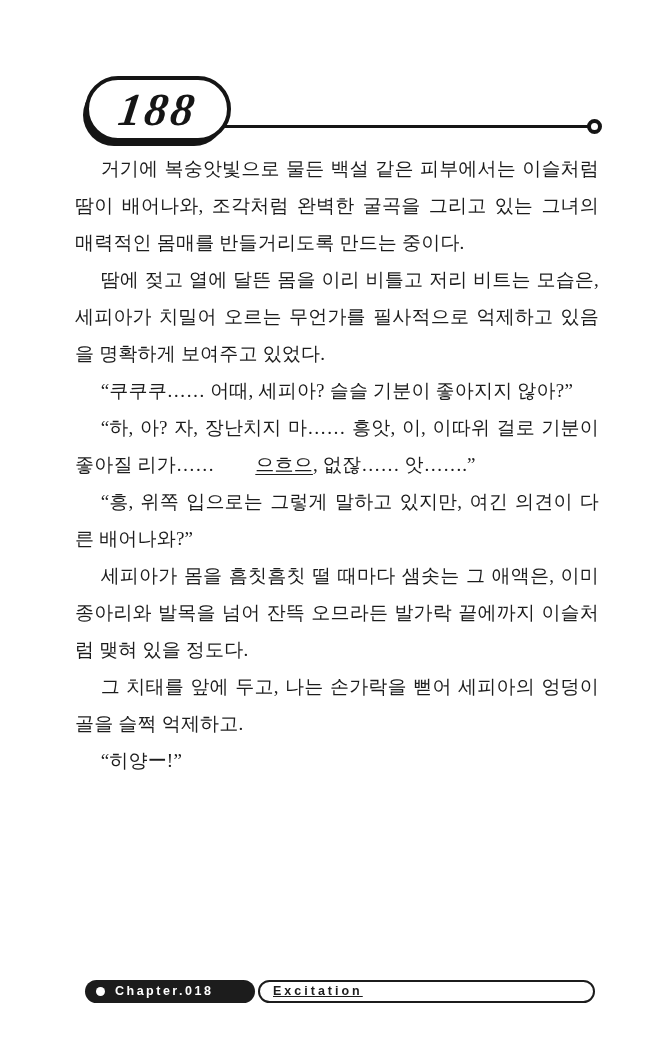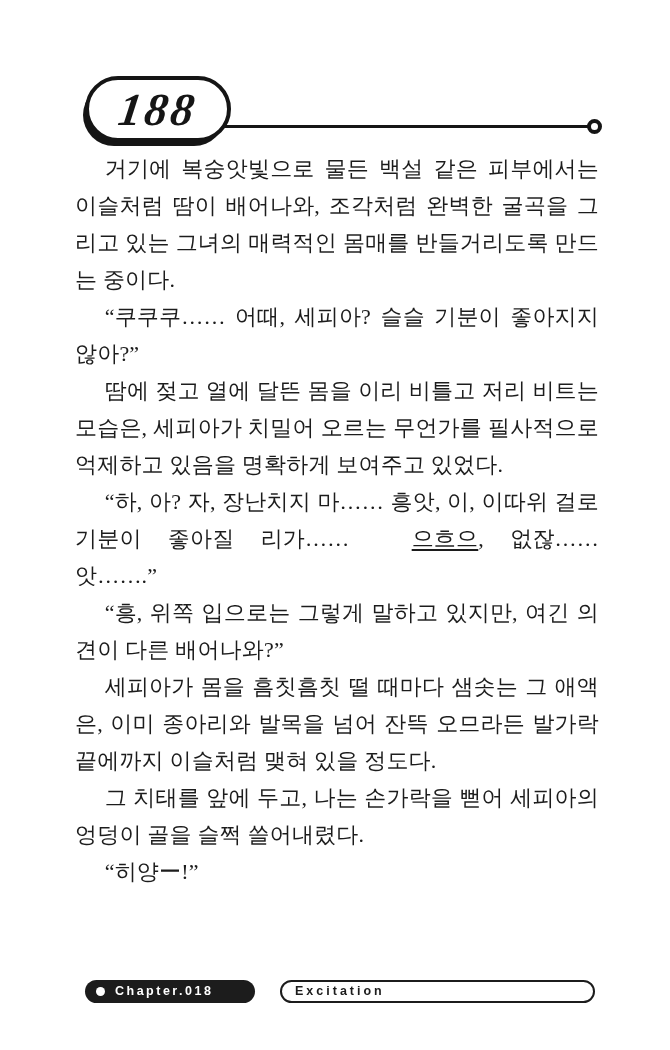--- a/index.html
+++ b/index.html
@@ -40,33 +40,33 @@
     border: 4px solid #151515; border-radius: 50%;
     background: #ffffff; z-index: 2;
   }
 
   
   .body-text {
     position: absolute; left: 75px; top: 150px; width: 524px;
   }
   .body-text p {
     margin: 0;
-    font-size: 22px;
+    font-size: 19px;
     line-height: 37px;
     letter-spacing: 0.2px;
     text-align: justify;
     text-indent: 1.35em;
     word-break: break-all;
   }
   .body-text u { text-underline-offset: 3px; margin-left: 36px; }
 
   
   .page-footer {
     position: absolute; left: 85px; top: 979px; width: 510px; height: 24px;
-    display: flex; align-items: center; gap: 25px;
+    display: flex; align-items: center; gap: 3px;
     font-family: "Liberation Sans", "DejaVu Sans", sans-serif;
   }
   .chapter-pill {
     width: 170px; height: 23px; flex: 0 0 auto;
     background: #1c1c1c; border-radius: 12px;
     color: #ffffff;
     display: flex; align-items: center; gap: 10px;
     padding-left: 11px; box-sizing: border-box;
   }
   .chapter-dot {
@@ -75,46 +75,46 @@
   }
   .chapter-label {
     font-size: 12.5px; font-weight: bold; letter-spacing: 2.5px;
     white-space: nowrap;
   }
   .section-pill {
     flex: 1 1 auto; height: 23px;
     background: #ffffff;
     border: 2px solid #1c1c1c; border-radius: 13px;
     display: flex; align-items: center;
-    padding-left: 13px; box-sizing: border-box;
+    padding-left: 13px; box-sizing: border-box; text-decoration: underline;
   }
   .section-label {
     font-size: 12.5px; font-weight: bold; letter-spacing: 3px;
     color: #1c1c1c; white-space: nowrap;
   }
 </style>
 </head>
 <body>
 
 <div class="page-header">
   <div class="header-rule"></div>
   <div class="header-ring"></div>
   <div class="page-number-pill">
     <span class="page-number">188</span>
   </div>
 </div>
 
 <div class="body-text">
     <p>거기에 복숭앗빛으로 물든 백설 같은 피부에서는 이슬처럼 땀이 배어나와, 조각처럼 완벽한 굴곡을 그리고 있는 그녀의 매력적인 몸매를 반들거리도록 만드는 중이다.</p>
+    <p>땀에 젖고 열에 달뜬 몸을 이리 비틀고 저리 비트는 모습은, 세피아가 치밀어 오르는 무언가를 필사적으로 억제하고 있음을 명확하게 보여주고 있었다.</p>
     <p>“쿠쿠쿠…… 어때, 세피아? 슬슬 기분이 좋아지지 않아?”</p>
-    <p>땀에 젖고 열에 달뜬 몸을 이리 비틀고 저리 비트는 모습은, 세피아가 치밀어 오르는 무언가를 필사적으로 억제하고 있음을 명확하게 보여주고 있었다.</p>
     <p>“하, 아? 자, 장난치지 마…… 흥앗, 이, 이따위 걸로 기분이 좋아질 리가…… <u>으흐으</u>, 없잖…… 앗…….”</p>
     <p>“흥, 위쪽 입으로는 그렇게 말하고 있지만, 여긴 의견이 다른 배어나와?”</p>
     <p>세피아가 몸을 흠칫흠칫 떨 때마다 샘솟는 그 애액은, 이미 종아리와 발목을 넘어 잔뜩 오므라든 발가락 끝에까지 이슬처럼 맺혀 있을 정도다.</p>
-    <p>그 치태를 앞에 두고, 나는 손가락을 뻗어 세피아의 엉덩이 골을 슬쩍 쓸어내렸다.</p>
+    <p>그 치태를 앞에 두고, 나는 손가락을 뻗어 세피아의 엉덩이 골을 슬쩍 억제하고.</p>
     <p>“히양ー!”</p>
   </div>
 
 <div class="page-footer">
   <div class="chapter-pill">
     <span class="chapter-dot"></span>
     <span class="chapter-label">Chapter.018</span>
   </div>
   <div class="section-pill">
     <span class="section-label">Excitation</span>

